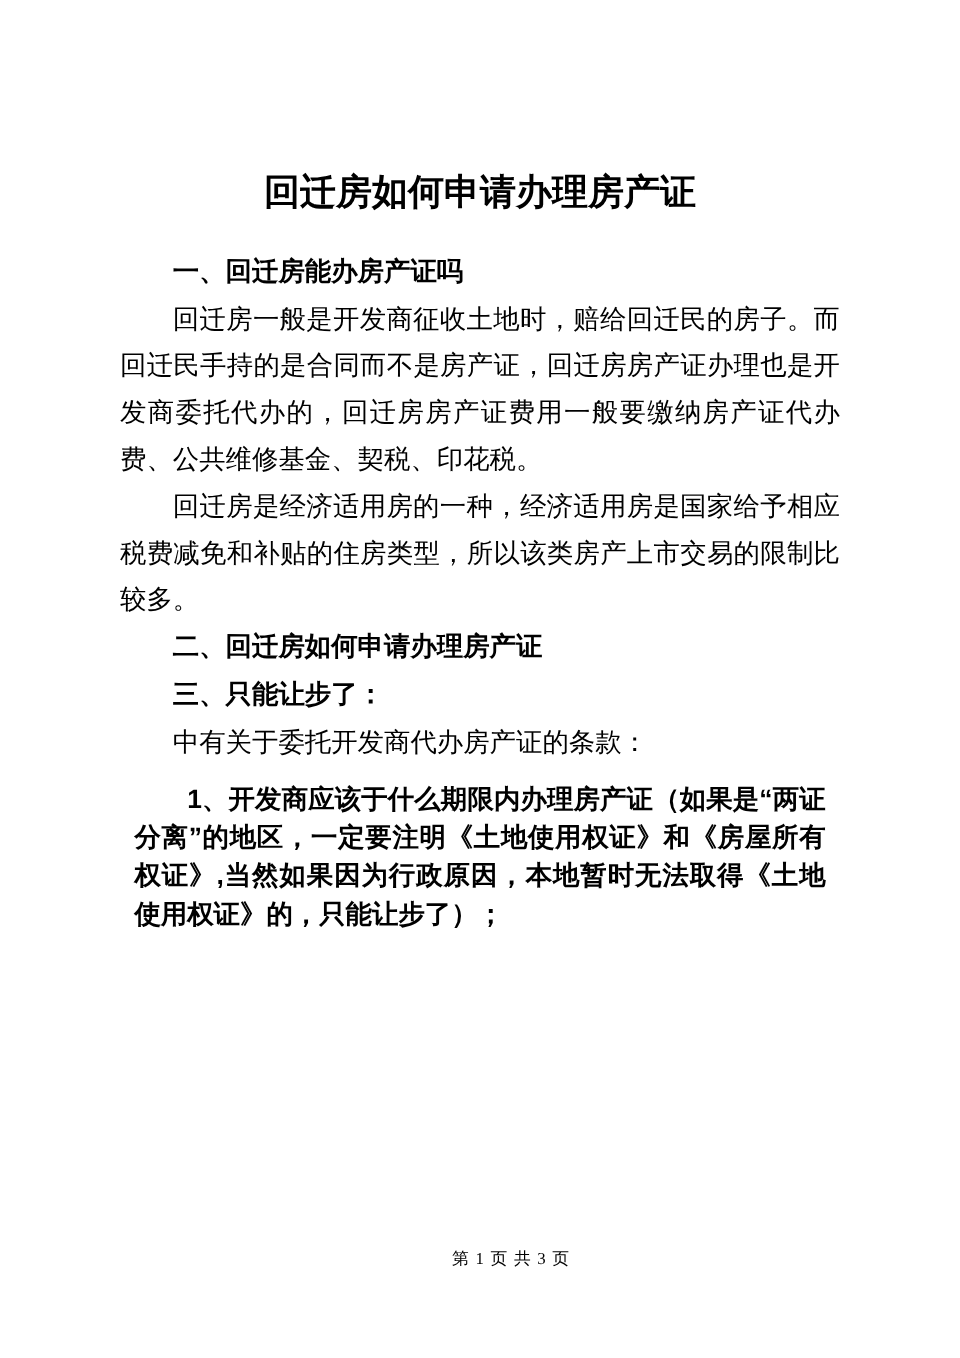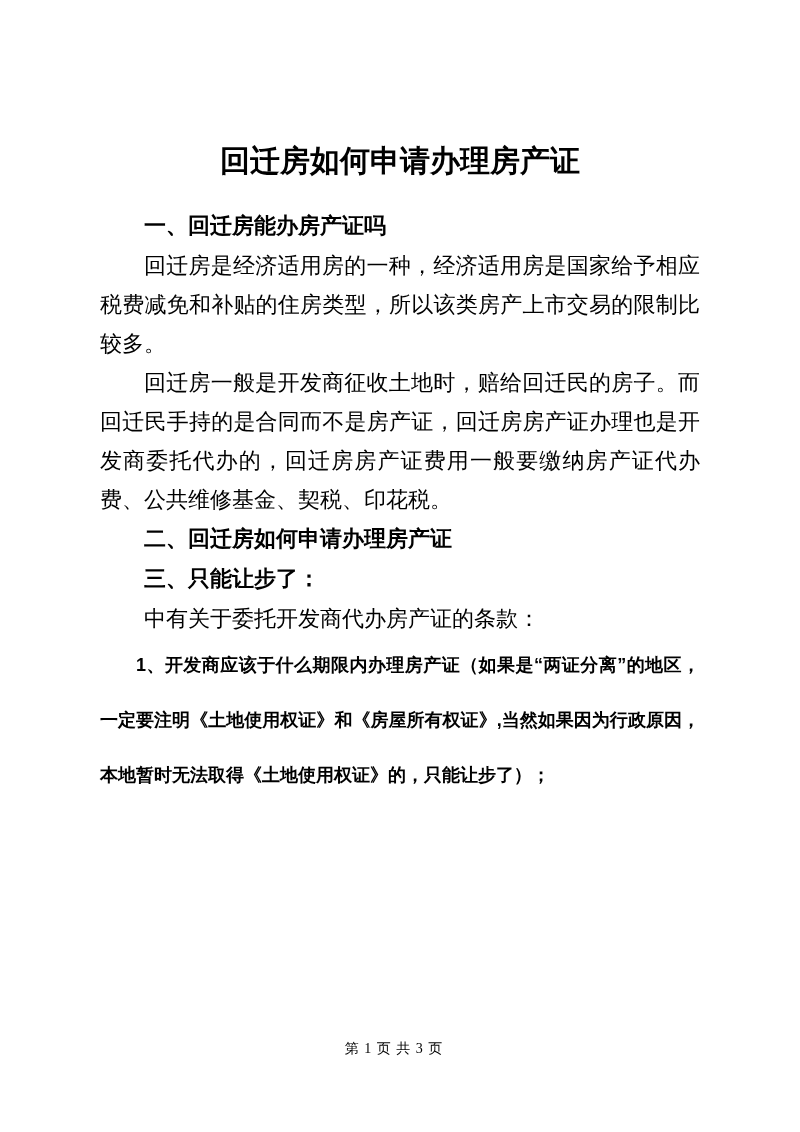--- a/index.html
+++ b/index.html
@@ -42,50 +42,50 @@
     font-family: "Liberation Serif", serif;
     font-size: 22px;
     line-height: 39px;
     margin: 0;
     text-indent: 2em;
     text-align: justify;
   }
   .item-bold {
     font-family: "Liberation Sans", sans-serif;
     font-weight: 700;
-    font-size: 18px;
-    line-height: 55px;
-    margin: 0;
+    font-size: 22px;
+    line-height: 32px;
+    margin: 12px;
     text-indent: 2em;
     text-align: justify;
   }
   .footer {
     position: absolute;
     top: 1040px;
-    left: 84px;
+    left: 116px;
     width: 620px;
     text-align: center;
     font-family: "Liberation Serif", serif;
     font-size: 14px;
     letter-spacing: 1px;
     color: #000000;
   }
 </style>
 </head>
 <body>
 
 <div class="page">
 
   <h1 class="doc-title">回迁房如何申请办理房产证</h1>
 
   <h2 class="sec-heading">一、回迁房能办房产证吗</h2>
 
+  <p class="body-p">回迁房一般是开发商征收土地时，赔给回迁民的房子。而回迁民手持的是合同而不是房产证，回迁房房产证办理也是开发商委托代办的，回迁房房产证费用一般要缴纳房产证代办费、公共维修基金、契税、印花税。</p>
+
   <p class="body-p">回迁房是经济适用房的一种，经济适用房是国家给予相应税费减免和补贴的住房类型，所以该类房产上市交易的限制比较多。</p>
-
-  <p class="body-p">回迁房一般是开发商征收土地时，赔给回迁民的房子。而回迁民手持的是合同而不是房产证，回迁房房产证办理也是开发商委托代办的，回迁房房产证费用一般要缴纳房产证代办费、公共维修基金、契税、印花税。</p>
 
 
   <h2 class="sec-heading">二、回迁房如何申请办理房产证</h2>
 
 
   <h2 class="sec-heading">三、只能让步了：</h2>
 
   <p class="body-p">中有关于委托开发商代办房产证的条款：</p>
 
   <p class="item-bold">1、开发商应该于什么期限内办理房产证（如果是“两证分离”的地区，一定要注明《土地使用权证》和《房屋所有权证》,当然如果因为行政原因，本地暂时无法取得《土地使用权证》的，只能让步了）；</p>

